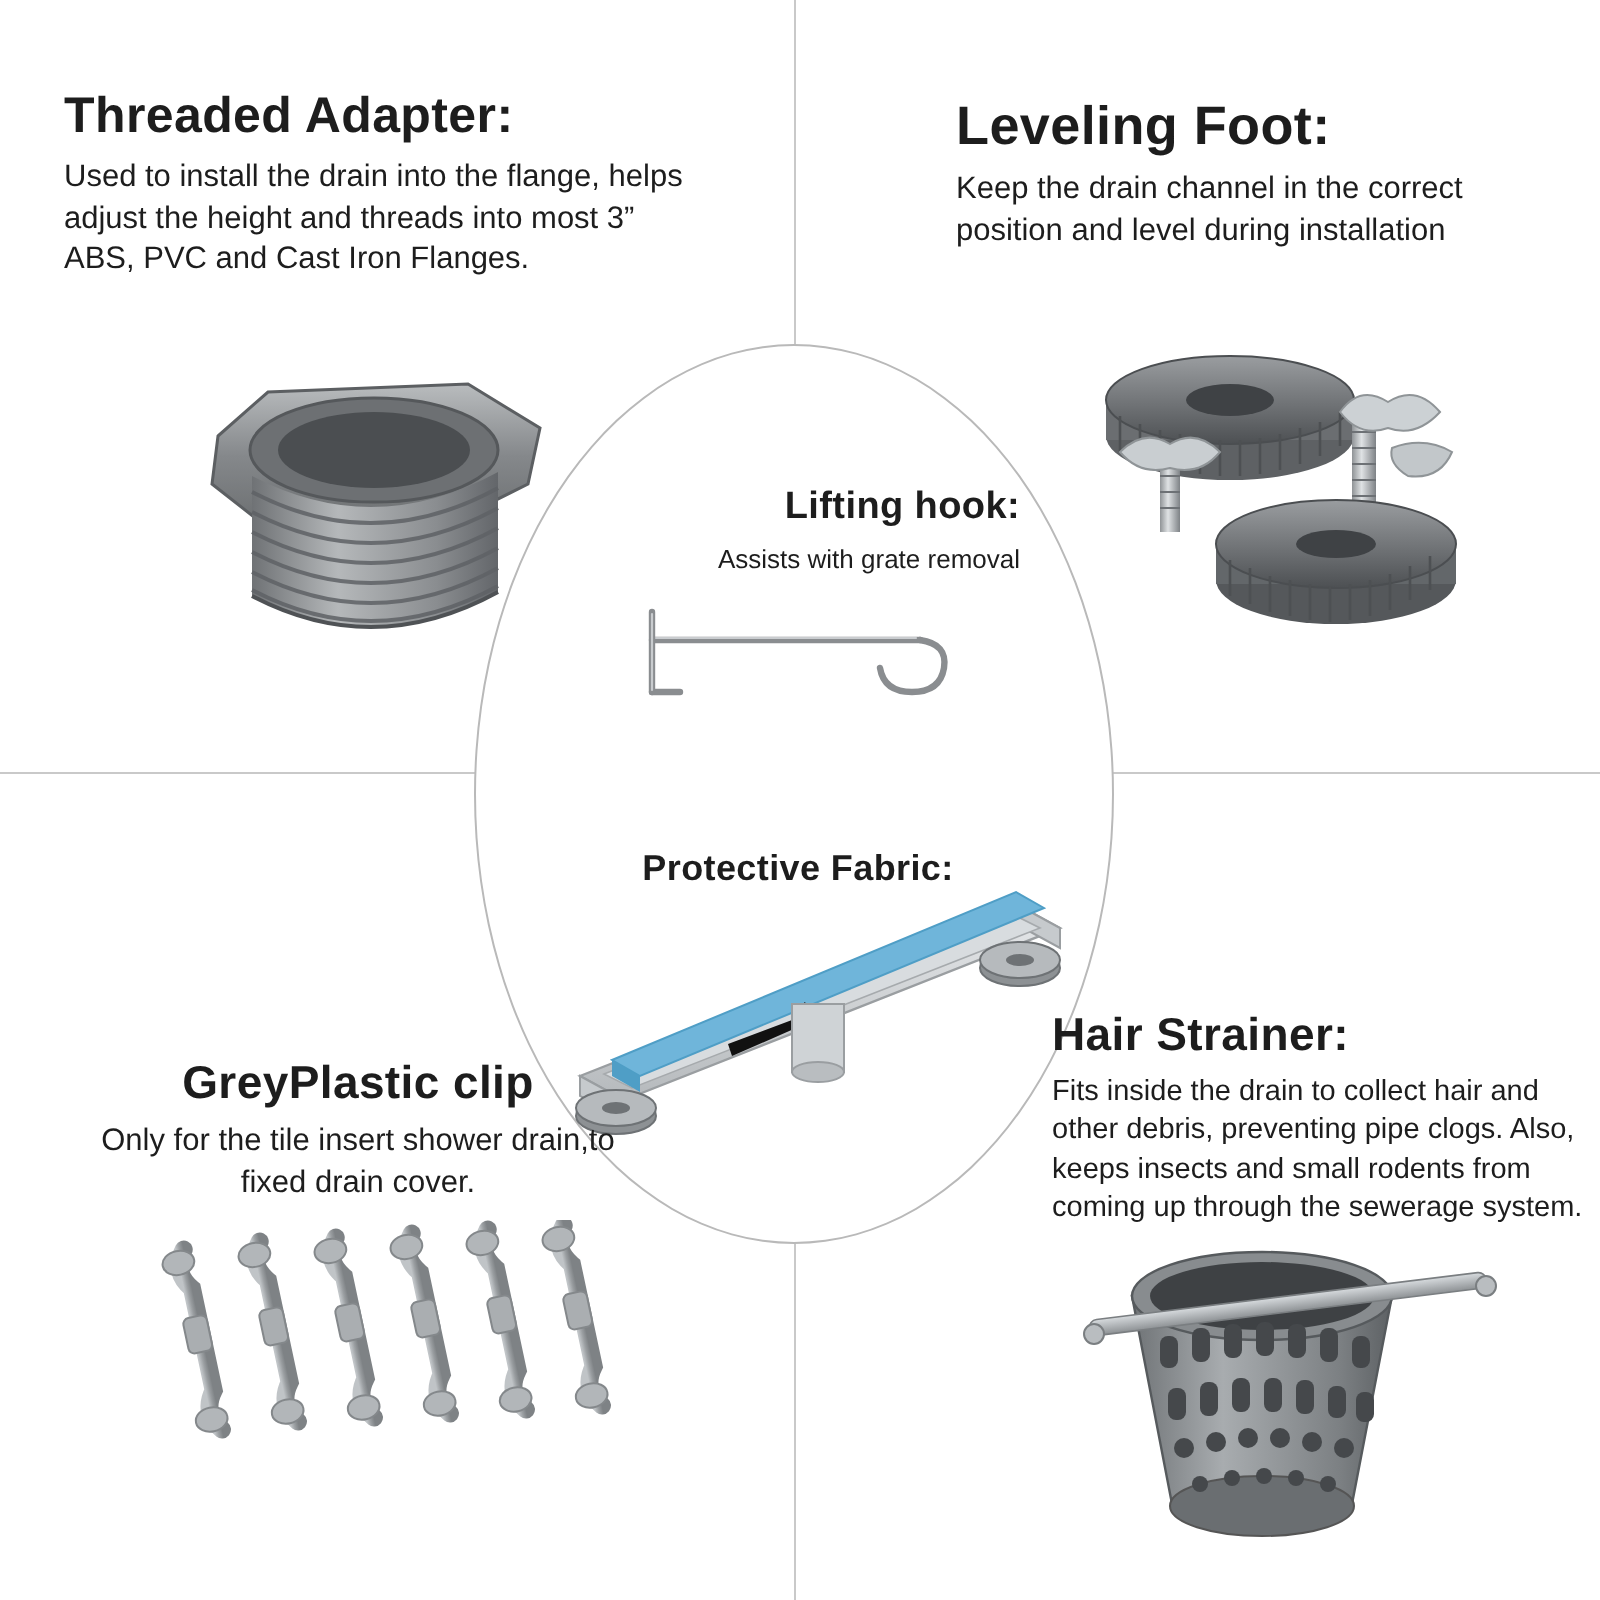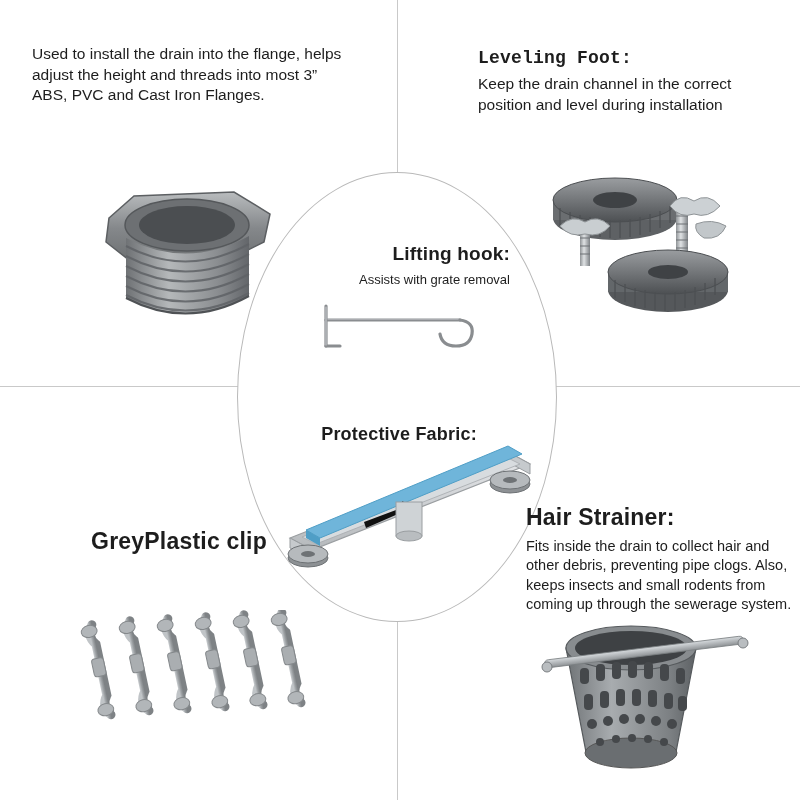--- a/index.html
+++ b/index.html
@@ -55,21 +55,21 @@
   .desc {
     margin: 0;
     line-height: 1.33;
   }
 
   #block-threaded { left: 32px; top: 44px; width: 320px; }
   #block-threaded .title { font-size: 25px; }
   #block-threaded .desc  { font-size: 15.5px; }
 
   #block-leveling { left: 478px; top: 48px; width: 300px; }
-  #block-leveling .title { font-size: 18px; font-family: Liberation Mono, monospace; }
+  #block-leveling .title { font-size: 27px; }
   #block-leveling .desc  { font-size: 15.5px; }
 
   #block-lifting { left: 290px; top: 243px; width: 220px; text-align: right; }
   #block-lifting .title { font-size: 19px; }
   #block-lifting .desc  { font-size: 13px; }
 
   #block-fabric { left: 274px; top: 404px; width: 250px; text-align: center; margin-top: 20px; }
   #block-fabric .title { font-size: 18px; }
   #block-fabric .desc  { font-size: 13px; }
 
@@ -92,20 +92,21 @@
 </style>
 </head>
 <body>
 
 <div class="divider-h" style="top:386px;"></div>
 <div class="divider-v" style="left:397px;"></div>
 
 <div class="center-ellipse"></div>
 
 <div class="block" id="block-threaded">
+  <div class="title">Threaded Adapter:</div>
   <div class="desc">Used to install the drain into the flange, helps adjust the height and threads into most 3”  ABS, PVC and Cast Iron Flanges.</div>
 </div>
 
 <div class="art" id="art-threaded">
   <svg width="230" height="170" viewBox="0 0 230 170">
     <defs>
       <linearGradient id="gAd" x1="0" y1="0" x2="0" y2="1">
         <stop offset="0" stop-color="#b9bcbe"></stop>
         <stop offset="0.5" stop-color="#85888b"></stop>
         <stop offset="1" stop-color="#6b6e70"></stop>
@@ -278,20 +279,21 @@
 
     <g>
       <rect x="124" y="72" width="26" height="34" fill="#cfd3d6" stroke="#9a9ea1"></rect>
       <ellipse cx="137" cy="106" rx="13" ry="5" fill="#b9bdc0" stroke="#9a9ea1"></ellipse>
     </g>
   </svg>
 </div>
 
 <div class="block" id="block-clip">
   <div class="title">GreyPlastic clip</div>
+  <div class="desc">Only for the tile insert shower drain,to fixed drain cover.</div>
 </div>
 
 <div class="art" id="art-clip">
   <svg width="250" height="140" viewBox="0 0 250 140">
     <defs>
       <linearGradient id="gClip" x1="0" y1="0" x2="1" y2="0">
         <stop offset="0" stop-color="#c0c4c7"></stop>
         <stop offset="0.5" stop-color="#9a9ea1"></stop>
         <stop offset="1" stop-color="#7e8285"></stop>
       </linearGradient>

